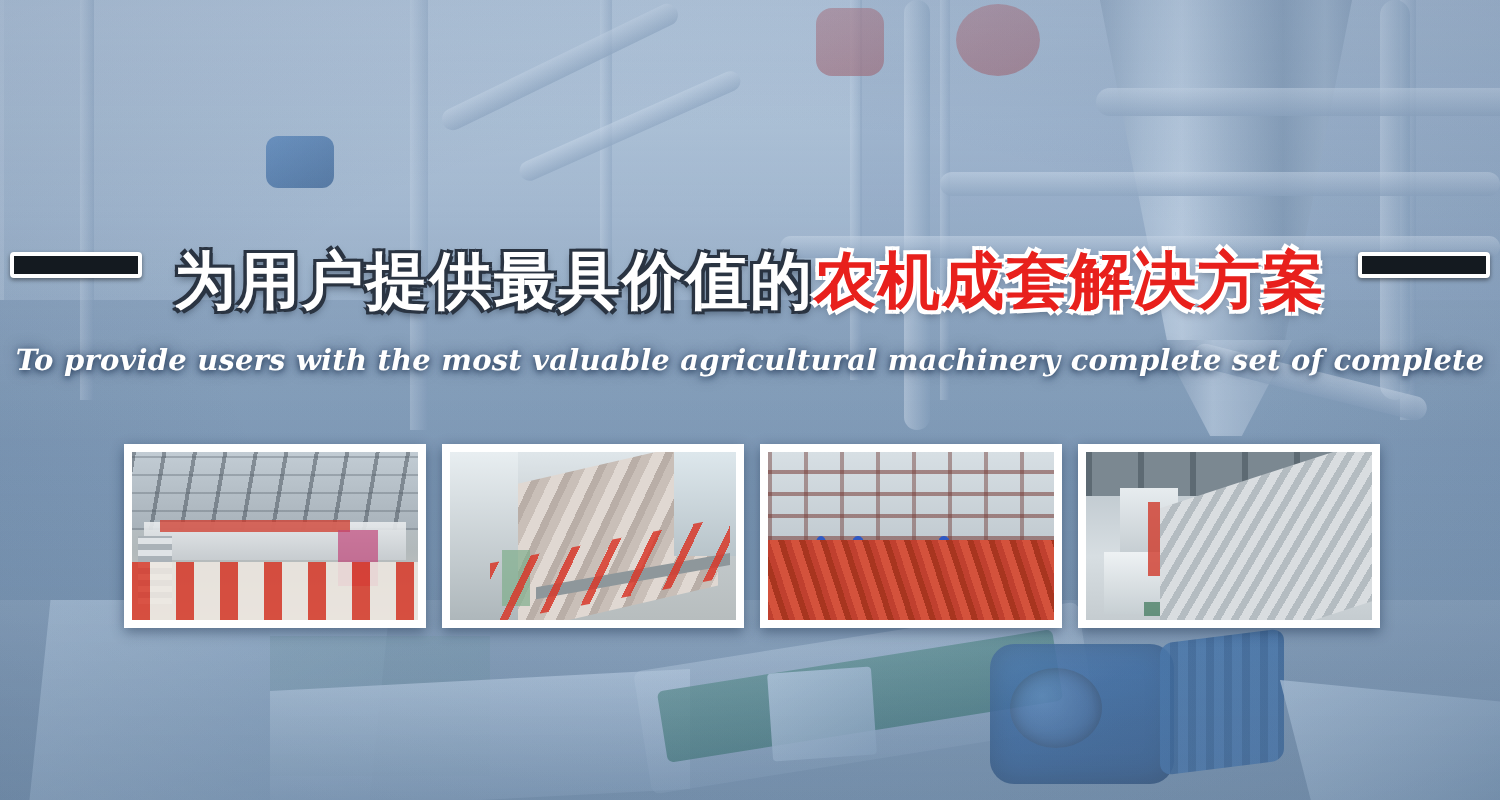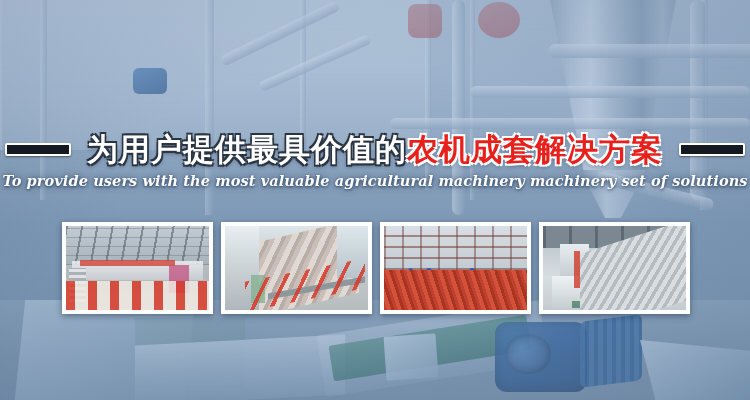--- a/index.html
+++ b/index.html
@@ -129,21 +129,21 @@
     background:linear-gradient(180deg,rgba(198,216,235,.34) 0%,rgba(150,178,208,.18) 55%,rgba(175,198,220,.26) 100%);
   }
   .vignette{
     position:absolute;inset:0;
     background:radial-gradient(ellipse 85% 75% at 50% 46%,rgba(0,0,0,0) 40%,rgba(35,60,95,.20) 100%);
   }
 
   
   .headline-row{
     position:absolute;left:0;right:0;top:126px;height:46px;
-    display:flex;align-items:center;justify-content:center;gap:16px;
+    display:flex;justify-content:center;gap:16px;
   }
   .dash{
     width:62px;height:9px;flex:none;
     background:#141a20;
     border:2px solid #ffffff;
     border-radius:2px;
     box-shadow:0 1px 2px rgba(0,0,0,.45);
   }
   .headline{
     font-family:"DejaVu Sans","Liberation Sans",sans-serif;
@@ -320,21 +320,21 @@
     <div class="bg-wash2"></div>
     <div class="vignette"></div>
   </div>
 
   <div class="headline-row">
     <span class="dash"></span>
     <span class="headline"><span class="hl-white">为用户提供最具价值的</span><span class="hl-red">农机成套解决方案</span></span>
     <span class="dash"></span>
   </div>
 
-  <div class="subtitle">To provide users with the most valuable agricultural machinery machinery set of solutions</div>
+  <div class="subtitle">To provide users with the most valuable agricultural machinery complete set of complete</div>
 
   <div class="thumbs">
 
     <div class="thumb">
       <div class="thumb-img t1">
         <div class="ov1"></div>
         <div class="ov2"></div>
         <div class="ov3"></div>
         <div class="ov4"></div>
       </div>

